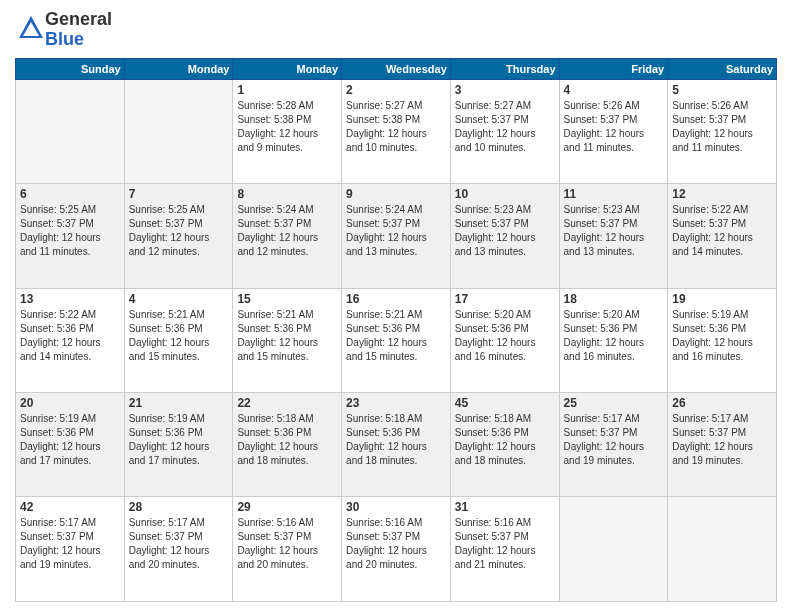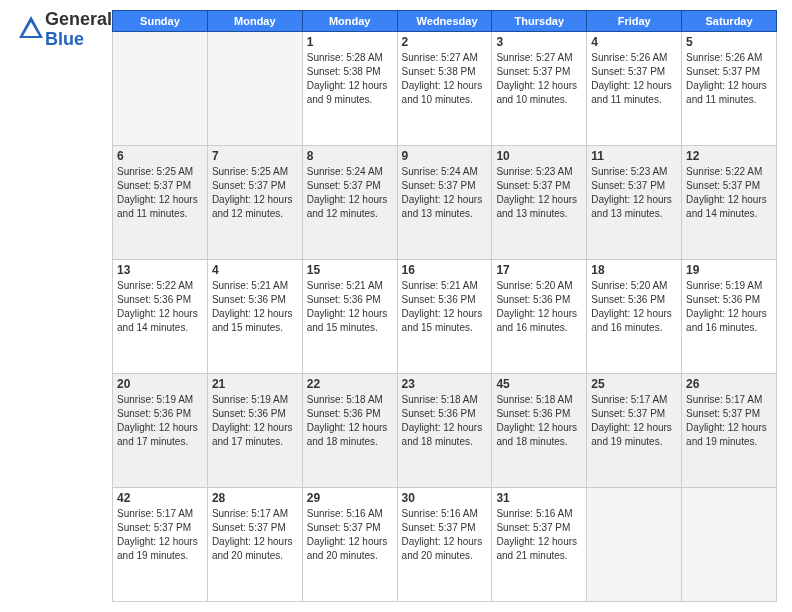--- a/index.html
+++ b/index.html
@@ -8,21 +8,21 @@
       background: #fff;
       width: 792px;
       height: 612px;
       overflow: hidden;
     }
     .page {
       width: 792px;
       height: 612px;
       padding: 10px 15px;
       display: flex;
-      flex-direction: row;
+      flex-direction: column;
     }
     .header {
       display: flex;
       justify-content: space-between;
       align-items: flex-start;
       margin-bottom: 8px;
     }
     .logo {
       display: flex;
       align-items: center;
@@ -53,27 +53,27 @@
       color: #555;
     }
     .calendar {
       flex: 1;
       border: 1px solid #ccc;
       border-collapse: collapse;
       width: 100%;
       table-layout: fixed;
     }
     .calendar th {
-      background: #3b82f6;
+      background: #0369a1;
       color: #fff;
       font-size: 11px;
       font-weight: bold;
-      padding: 4px 19px;
+      padding: 4px 3px;
       border: 1px solid #1a4fa0;
-      text-align: center;
+      text-align: right;
     }
     .calendar td {
       border: 1px solid #ccc;
       vertical-align: top;
       padding: 3px 4px;
       font-size: 9.5px;
       color: #333;
       background: #fff;
       height: 80px;
     }

